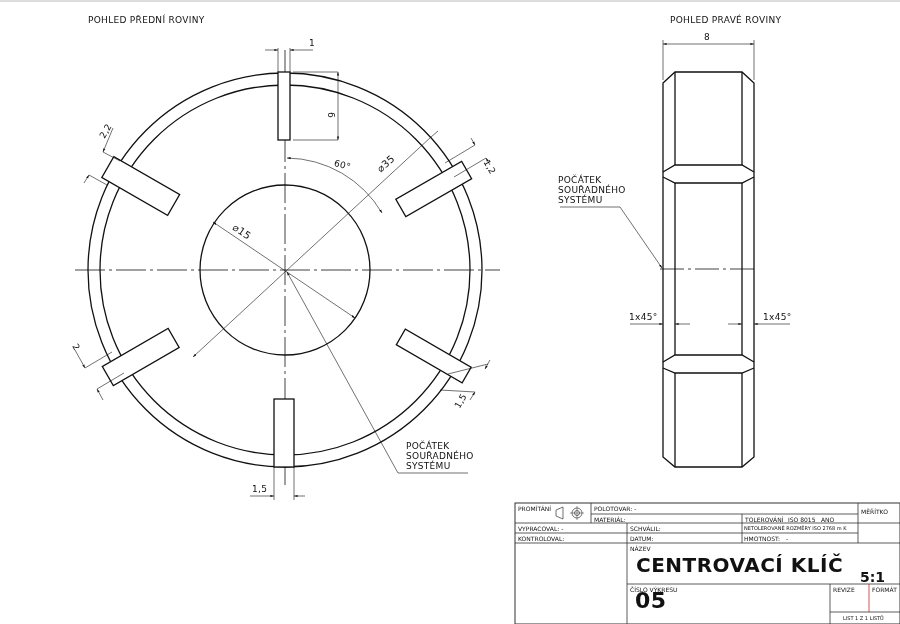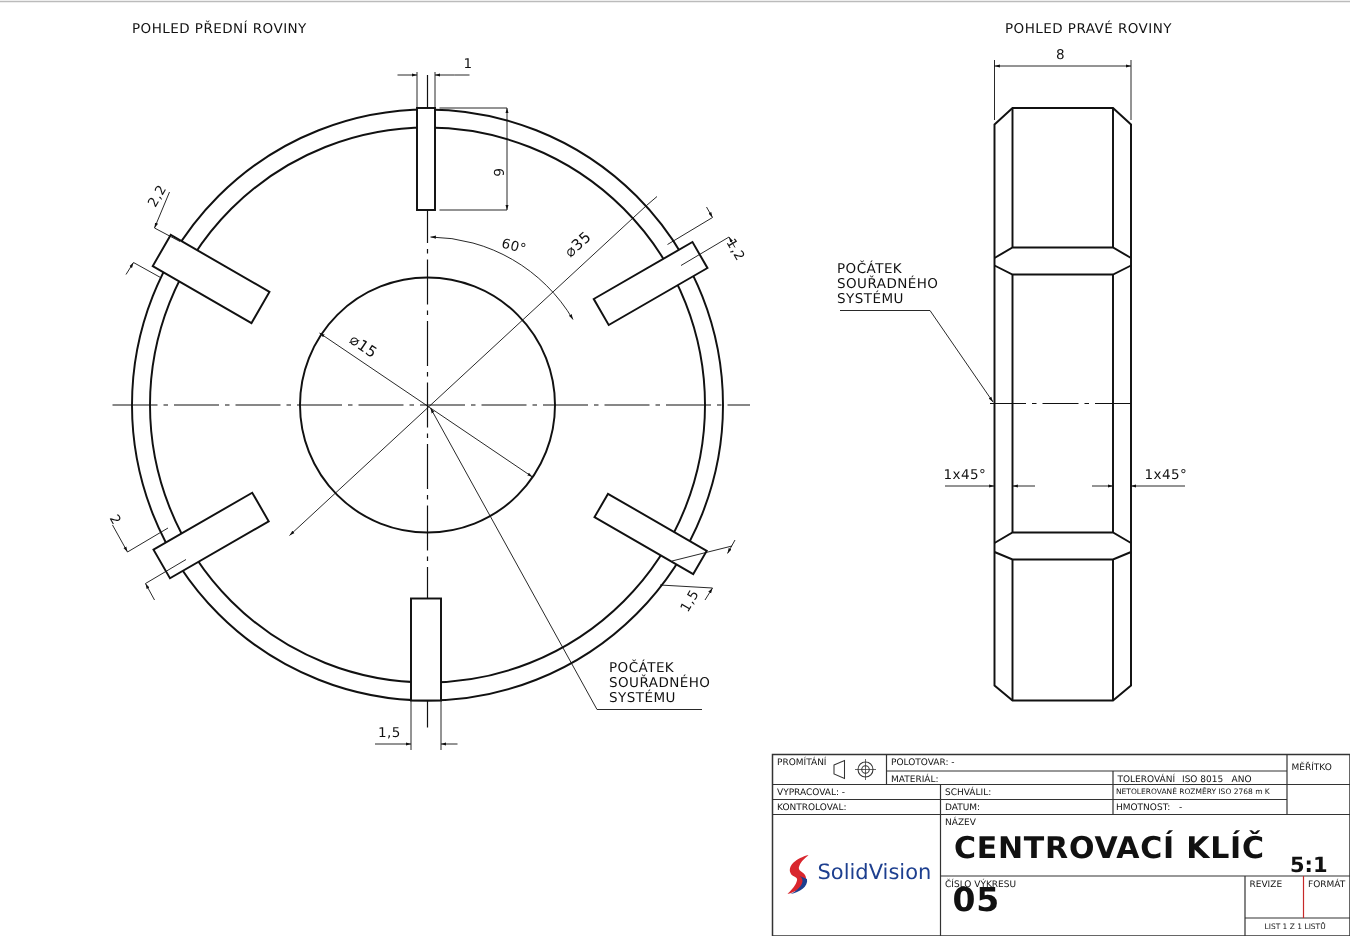--- a/index.html
+++ b/index.html
@@ -205,20 +205,13 @@
   <div class="tb mid" style="left:860px;top:524px;margin-top:45px;">5:1</div>
   <div class="tb s" style="left:630px;top:545px;">NÁZEV</div>
   <div class="tb big" style="left:636px;top:553px;">CENTROVACÍ KLÍČ</div>
   <div class="tb s" style="left:630px;top:586px;">ČÍSLO VÝKRESU</div>
   <div class="tb big" style="left:635px;top:588px;font-size:22px;">05</div>
   <div class="tb s" style="left:833px;top:586px;">REVIZE</div>
   <div class="tb s" style="left:872px;top:586px;">FORMÁT</div>
   <div class="tb mid" style="left:875px;top:594px;font-weight:normal;font-size:15px;margin-top:44px;">A3</div>
   <div class="tb s" style="left:843px;top:615px;font-size:5px;">LIST 1 Z 1 LISTŮ</div>
 
-  <div class="logo">
-    <svg class="logo-mark" viewBox="0 0 24 30">
-      <path d="M18,2 C10,4 4,9 6,14 C7,17 12,16 10,20 C9,23 6,26 4,28 C12,26 18,21 16,16 C15,13 10,13 12,9 C13,6 16,4 18,2 Z" fill="#d9262e"></path>
-      <path d="M12,16 C16,18 14,24 6,28 C12,27 18,23 17,18 Z" fill="#1d3f8f"></path>
-    </svg>
-    <div class="logo-text">SolidVision</div>
-  </div>
 </div>
 
 </body></html>

